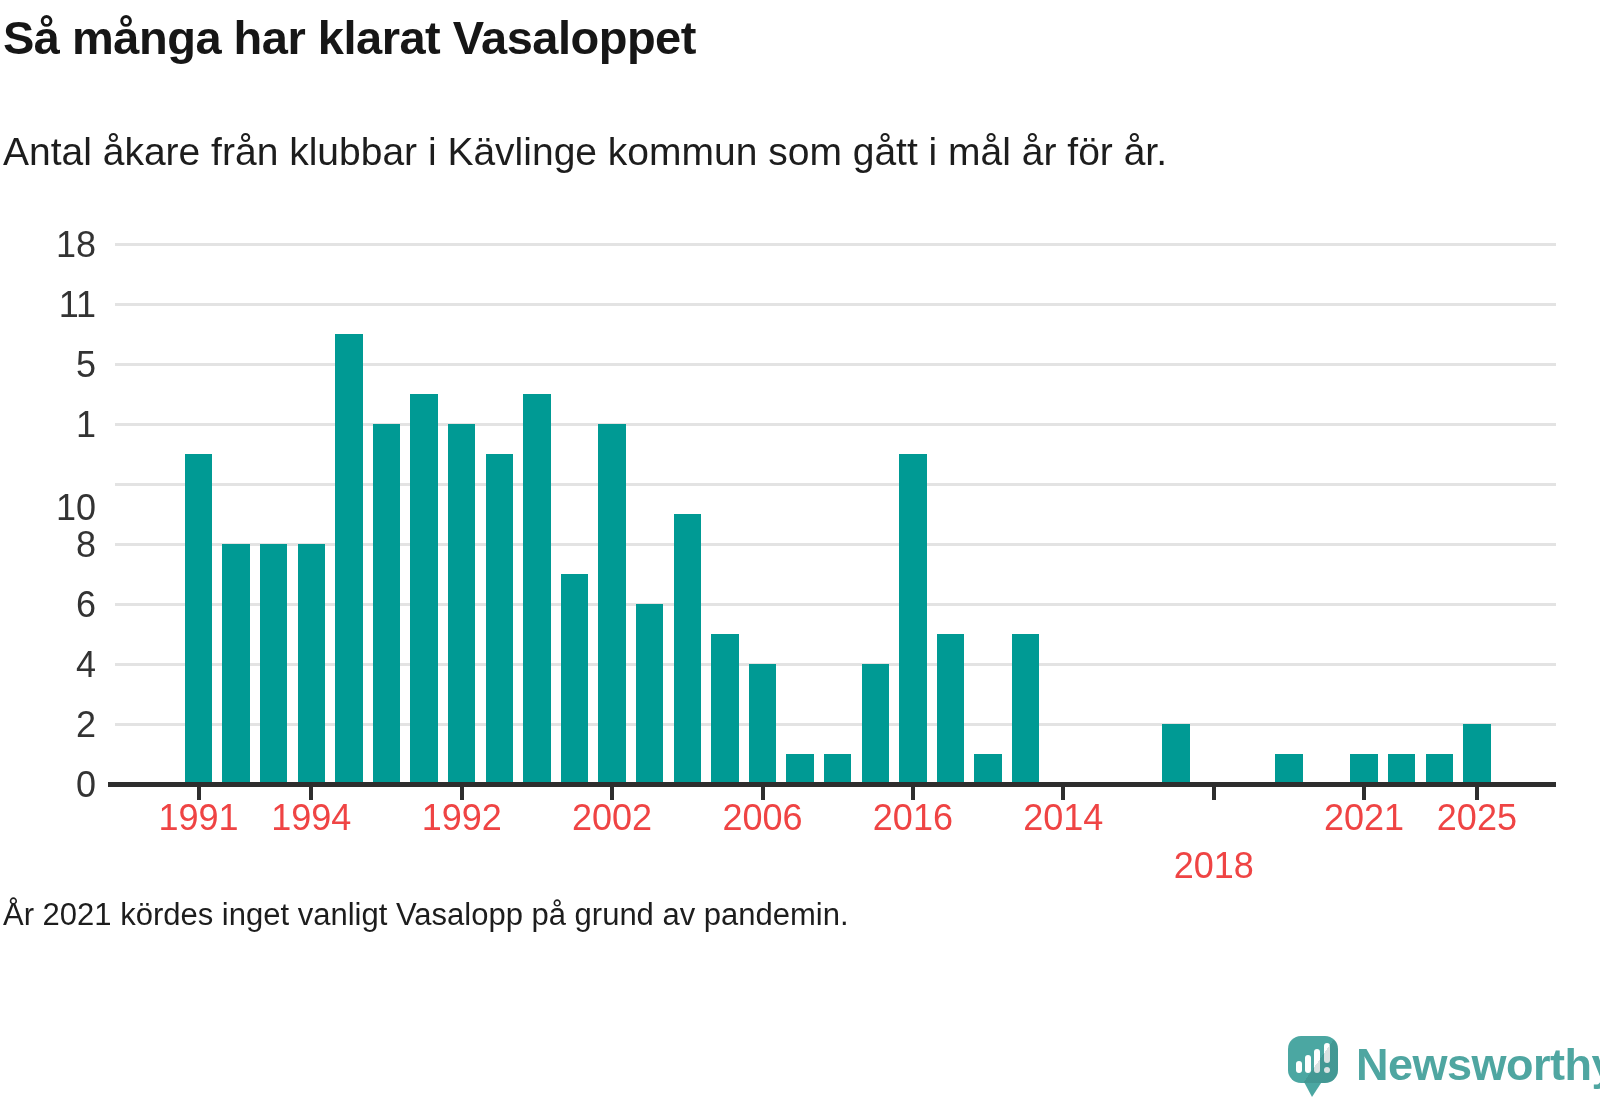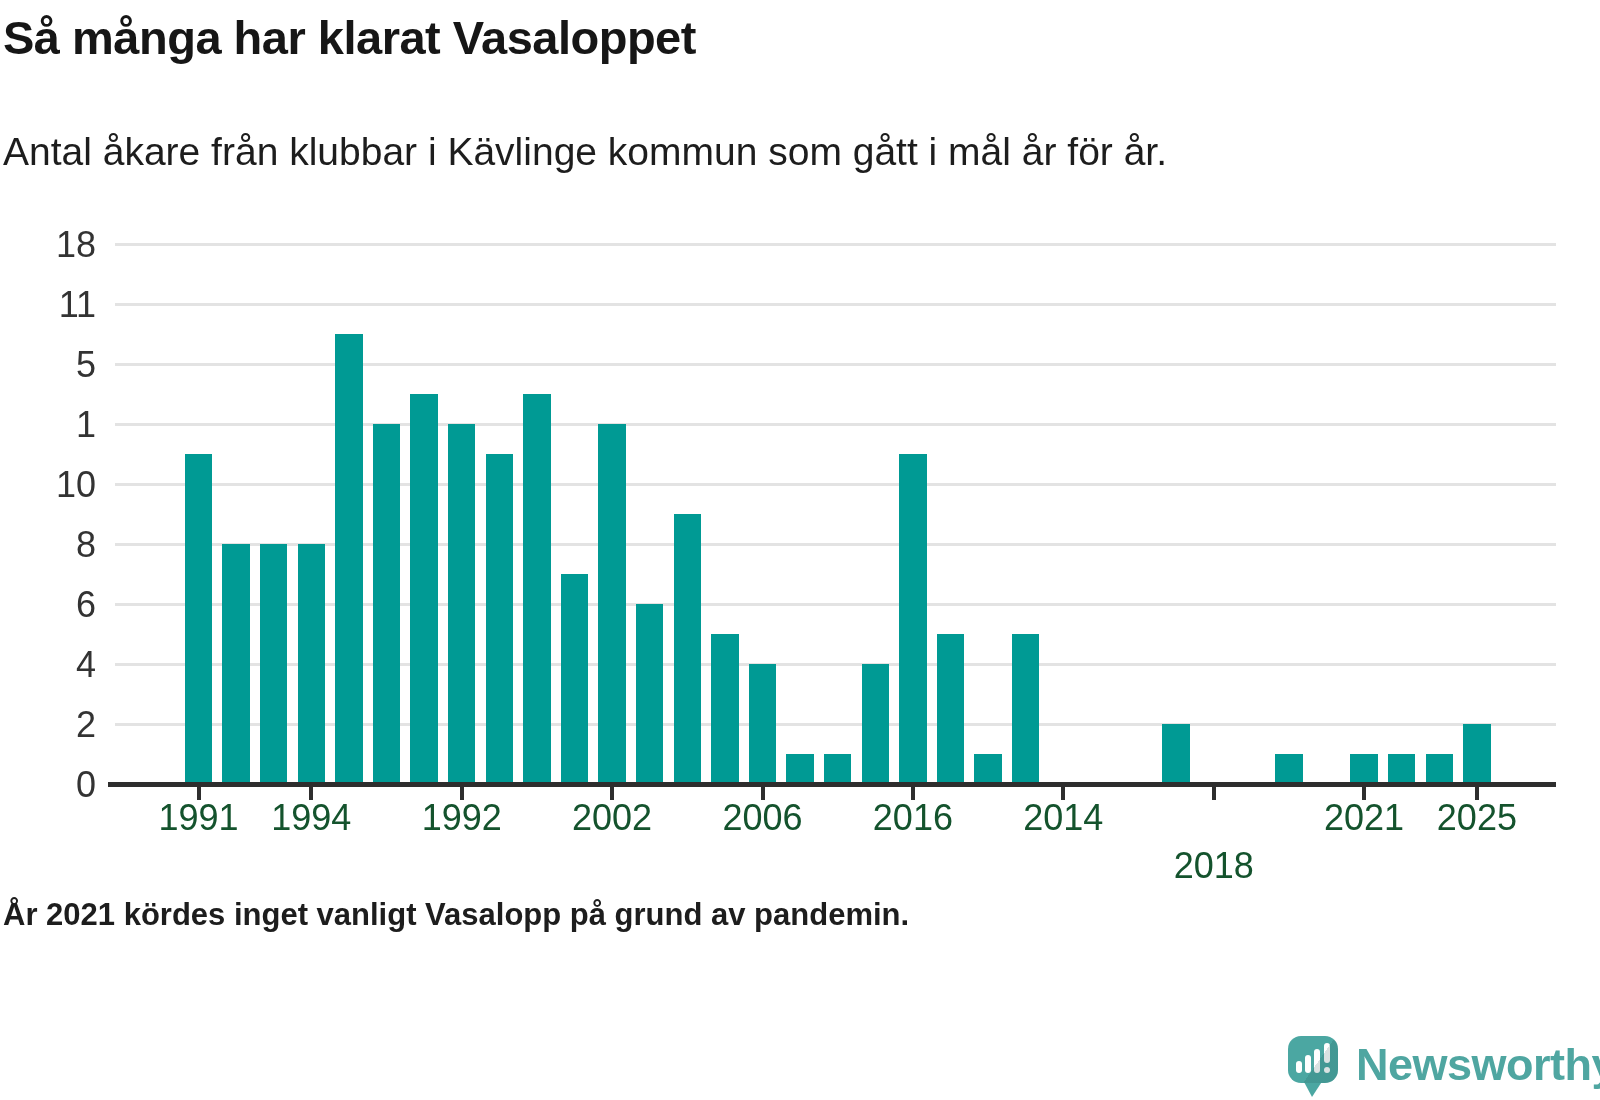--- a/index.html
+++ b/index.html
@@ -11,30 +11,30 @@
   .title{
     position:absolute;left:3px;top:10px;
     font-size:47px;font-weight:700;letter-spacing:-0.5px;color:#161616;
   }
   .subtitle{
     position:absolute;left:3px;top:130px;
     font-size:39px;font-weight:400;color:#1d1d1d;
   }
   .footnote{
     position:absolute;left:3px;top:897px;
-    font-size:31px;font-weight:700;color:#1d1d1d;
+    font-size:31px;font-weight:400;color:#1d1d1d;
   }
   #plot{position:absolute;left:0;top:0;width:1600px;height:1100px;}
   .gridline{position:absolute;height:3px;background:#e3e3e3;z-index:1;}
   .axis-line{position:absolute;background:#2e2e2e;z-index:4;}
   .bar{position:absolute;background:#009a94;z-index:2;}
   .x-tick{position:absolute;background:#2e2e2e;z-index:4;}
   .x-tick-label{
     position:absolute;width:160px;text-align:center;
-    font-size:36px;color:#14532d;z-index:3;
+    font-size:36px;color:#ef4444;z-index:3;
   }
   .y-tick-label{
     position:absolute;left:0;width:96px;text-align:right;height:44px;line-height:44px;
     font-size:36px;color:#333333;z-index:3;
   }
   
   .logo{position:absolute;left:1288px;top:1036px;width:310px;height:64px;}
   .logo-icon{position:absolute;left:0;top:0;width:50px;height:47px;
     background:#4ba7a2;border-radius:13px;}
   .logo-icon-shade{position:absolute;left:0;top:0;width:50px;height:47px;border-radius:13px;
@@ -63,21 +63,21 @@
     <div class="gridline" style="left: 115px; width: 1441px; top: 482.5px;"></div>
     <div class="gridline" style="left: 115px; width: 1441px; top: 422.5px;"></div>
     <div class="gridline" style="left: 115px; width: 1441px; top: 362.5px;"></div>
     <div class="gridline" style="left: 115px; width: 1441px; top: 302.5px;"></div>
     <div class="gridline" style="left: 115px; width: 1441px; top: 242.5px;"></div>
     <div class="y-tick-label" style="top: 763px;">0</div>
     <div class="y-tick-label" style="top: 703px;">2</div>
     <div class="y-tick-label" style="top: 643px;">4</div>
     <div class="y-tick-label" style="top: 583px;">6</div>
     <div class="y-tick-label" style="top: 523px;">8</div>
-    <div class="y-tick-label" style="top: 463px;">10</div>
+    <div class="y-tick-label" style="top: 486px;">10</div>
     <div class="y-tick-label" style="top: 403px;">1</div>
     <div class="y-tick-label" style="top: 343px;">5</div>
     <div class="y-tick-label" style="top: 283px;">11</div>
     <div class="y-tick-label" style="top: 223px;">18</div>
     <div class="bar" style="left: 184.75px; width: 27.5px; top: 454px; height: 330px;"></div>
     <div class="bar" style="left: 222.35px; width: 27.5px; top: 544px; height: 240px;"></div>
     <div class="bar" style="left: 259.95px; width: 27.5px; top: 544px; height: 240px;"></div>
     <div class="bar" style="left: 297.55px; width: 27.5px; top: 544px; height: 240px;"></div>
     <div class="bar" style="left: 335.15px; width: 27.5px; top: 334px; height: 450px;"></div>
     <div class="bar" style="left: 372.75px; width: 27.5px; top: 424px; height: 360px;"></div>

